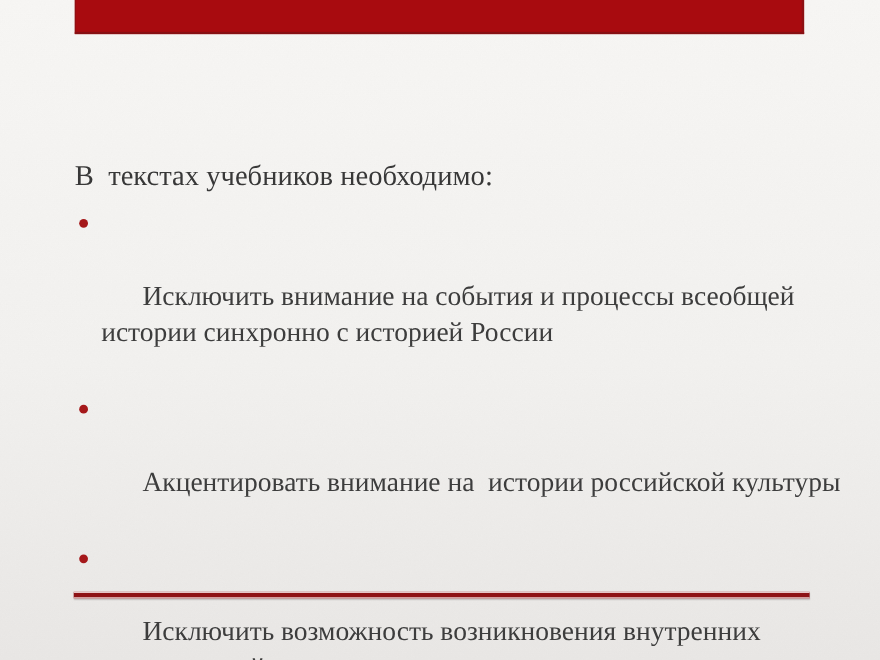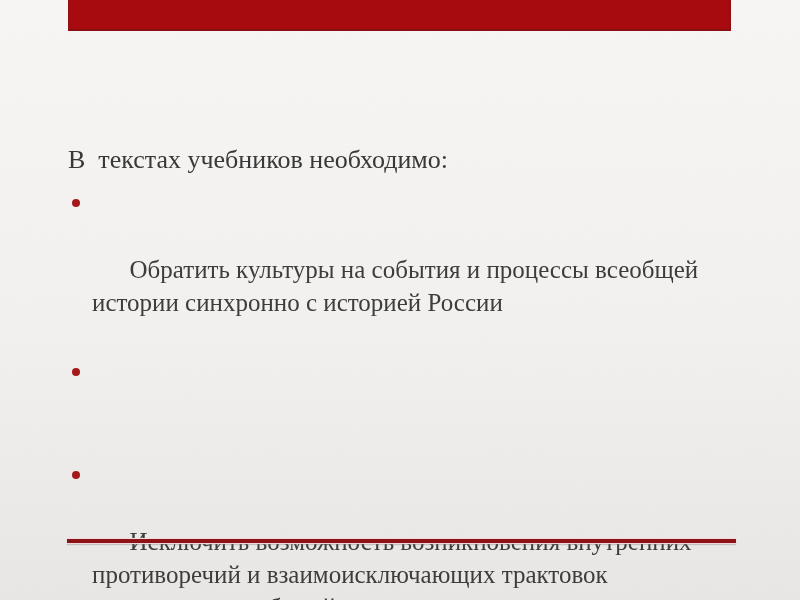--- a/index.html
+++ b/index.html
@@ -96,25 +96,26 @@
   <rect width="100%" height="100%" filter="url(#paperNoise)"></rect>
 </svg>
 
 <div class="top-bar"></div>
 
 <div class="content">
   <h1 class="heading">В  текстах учебников необходимо:</h1>
   <ul class="bullets">
     <li>
       <span class="dot"></span>
-      <span>Обратить культуры на события и процессы всеобщей
+      <span>Исключить внимание на события и процессы всеобщей
 истории синхронно с историей России</span>
     </li>
     <li>
       <span class="dot"></span>
+      <span>Акцентировать внимание на  истории российской культуры</span>
     </li>
     <li>
       <span class="dot"></span>
       <span>Исключить возможность возникновения внутренних
 противоречий и взаимоисключающих трактовок
 исторических событий, в том числе имеющих
 существенное значение для отдельных регионов России;</span>
     </li>
 
   </ul>

